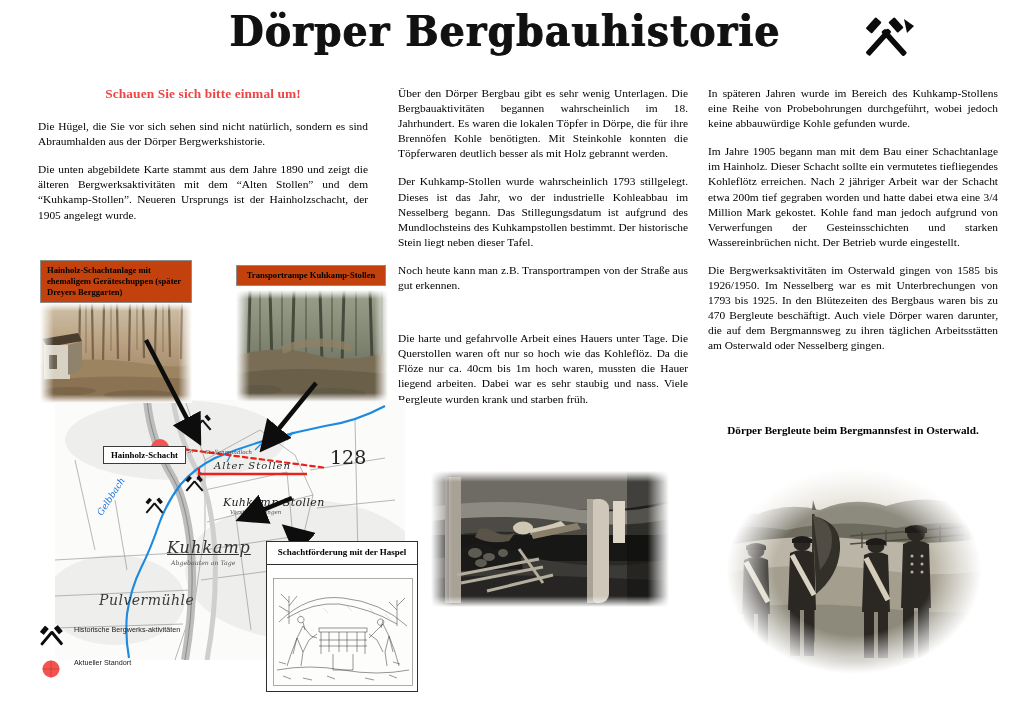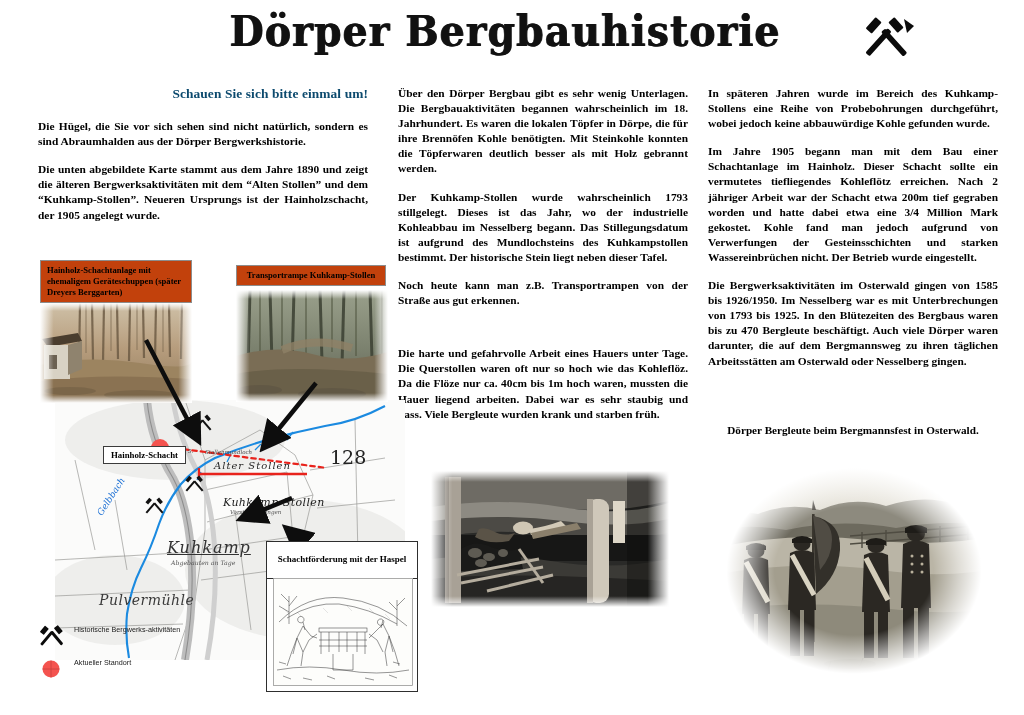--- a/index.html
+++ b/index.html
@@ -25,28 +25,28 @@
     color:#111;
     
     font-stretch:condensed;
     transform:scaleX(1.02);
     text-shadow:0.6px 0 0 #2a2a2a, -0.5px 0.4px 0 #4a4a4a;
   }
   #hammers-logo { position:absolute; left:852px; top:12px; width:70px; height:50px; }
 
   
   .col { position:absolute; font-size:11.4px; line-height:15.1px; text-align:justify; }
-  .col p { margin:0 0 13px 0; font-weight:bold; }
+  .col p { margin:0 0 13px 0; font-weight:normal; }
   #col-left  { left:38px;  top:86px;  width:330px; }
   #col-mid   { left:398px; top:86px;  width:290px; }
   #col-right { left:708px; top:86px;  width:290px; }
 
   #left-heading {
-    color:#0c4a6e; font-weight:bold; font-size:13.4px;
-    margin:0 0 18px 0; letter-spacing:0.1px; text-align:right;
+    color:#ef4444; font-weight:bold; font-size:13.4px;
+    margin:0 0 18px 0; letter-spacing:0.1px; text-align:center;
   }
 
   
   .cap-box {
     position:absolute; background:#c2410c; border:1px solid #8d8d8d;
     font-size:8.6px; font-weight:bold; line-height:11px; padding:4px 6px;
     font-family:"Liberation Serif", serif; z-index:6;
   }
   #cap-hainholz { left:40px;  top:260px; width:152px; }
   #cap-rampe    { left:236px; top:265px; width:150px; text-align:center; }
@@ -82,21 +82,21 @@
   #lbl-stollenmund { left:150px; top:49px; font-size:5.5px; color:#444; }
 
   
   #haspel-panel {
     position:absolute; left:266px; top:541px; width:152px; height:151px;
     border:1px solid #2e2e2e; background:#fff; z-index:9;
   }
   #cap-haspel {
     position:absolute; left:0; top:0; width:100%;
     border-bottom:1px solid #2e2e2e;
-    font-size:9px; font-weight:bold; line-height:11.5px; padding:12px 4px;
+    font-size:9px; font-weight:bold; line-height:11.5px; padding:5px 4px;
     text-align:center;
   }
   #haspel-img { position:absolute; left:6px; top:36px; width:140px; height:108px; overflow:hidden; }
 
   
   #legend { position:absolute; left:40px; top:625px; width:210px; z-index:9;text-align:center; }
   .legend-row { position:relative; height:33px; }
   .legend-ico { position:absolute; left:0; top:0; width:24px; height:22px; }
   .legend-txt { position:absolute; left:34px; top:0px; font-size:7.2px; line-height:9.5px;
                 font-family:"Liberation Sans", sans-serif; color:#1a1a1a; }

